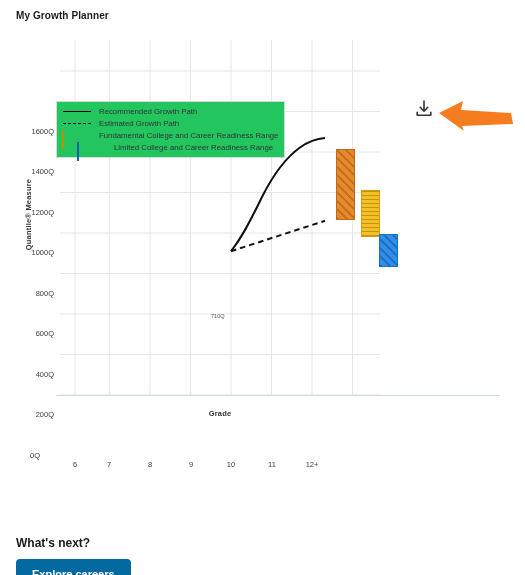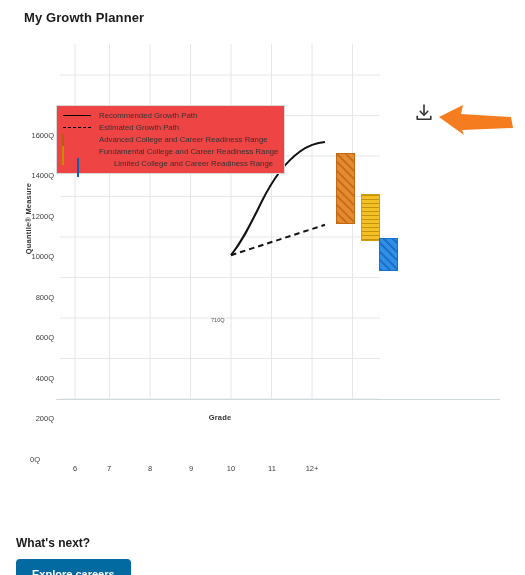--- a/index.html
+++ b/index.html
@@ -10,24 +10,24 @@
     background: #ffffff;
     font-family: "Liberation Sans", sans-serif;
     color: #222222;
     overflow: hidden;
     position: relative;
   }
 
   
   .page-header { padding: 10px 16px 0 16px; }
   .page-title {
-    font-size: 13px;
+    font-size: 10px;
     font-weight: bold;
     color: #1a1a1a;
-    margin: 0 0 9px 8px;
+    margin: 0 0 9px 0;
     letter-spacing: 0.1px;
   }
   .page-desc {
     font-size: 10.5px;
     color: #4a4a4a;
     margin: 0;
     line-height: 1.35;
   }
 
   
@@ -102,21 +102,21 @@
     text-align: center;
     font-size: 7.5px;
     color: #3a3a3a;
   }
 
   
   .legend {
     position: absolute;
     left: 56px;
     top: 66px;
-    background: #ef4444;
+    background: #22c55e;
     border: 1px solid #d8d8d8;
     padding: 4px 6px 4px 5px;
     z-index: 5;
   }
   .legend-row {
     display: flex;
     align-items: center;
     height: 11px;
     margin-bottom: 1px;
   }
@@ -320,24 +320,20 @@
   <div class="legend">
     <div class="legend-row">
       <span class="legend-key key-solid"></span>
       <span class="legend-text">Recommended Growth Path</span>
     </div>
     <div class="legend-row">
       <span class="legend-key key-dashed"></span>
       <span class="legend-text">Estimated Growth Path</span>
     </div>
     <div class="legend-row">
-      <span class="legend-key"><span class="key-swatch key-adv"></span></span>
-      <span class="legend-text">Advanced College and Career Readiness Range</span>
-    </div>
-    <div class="legend-row">
       <span class="legend-key"><span class="key-swatch key-fun"></span></span>
       <span class="legend-text">Fundamental College and Career Readiness Range</span>
     </div>
     <div class="legend-row">
       <span class="legend-key"><span class="key-swatch key-lim"></span></span>
       <span class="legend-text">Limited College and Career Readiness Range</span>
     </div>
   </div>
 </div>
 

